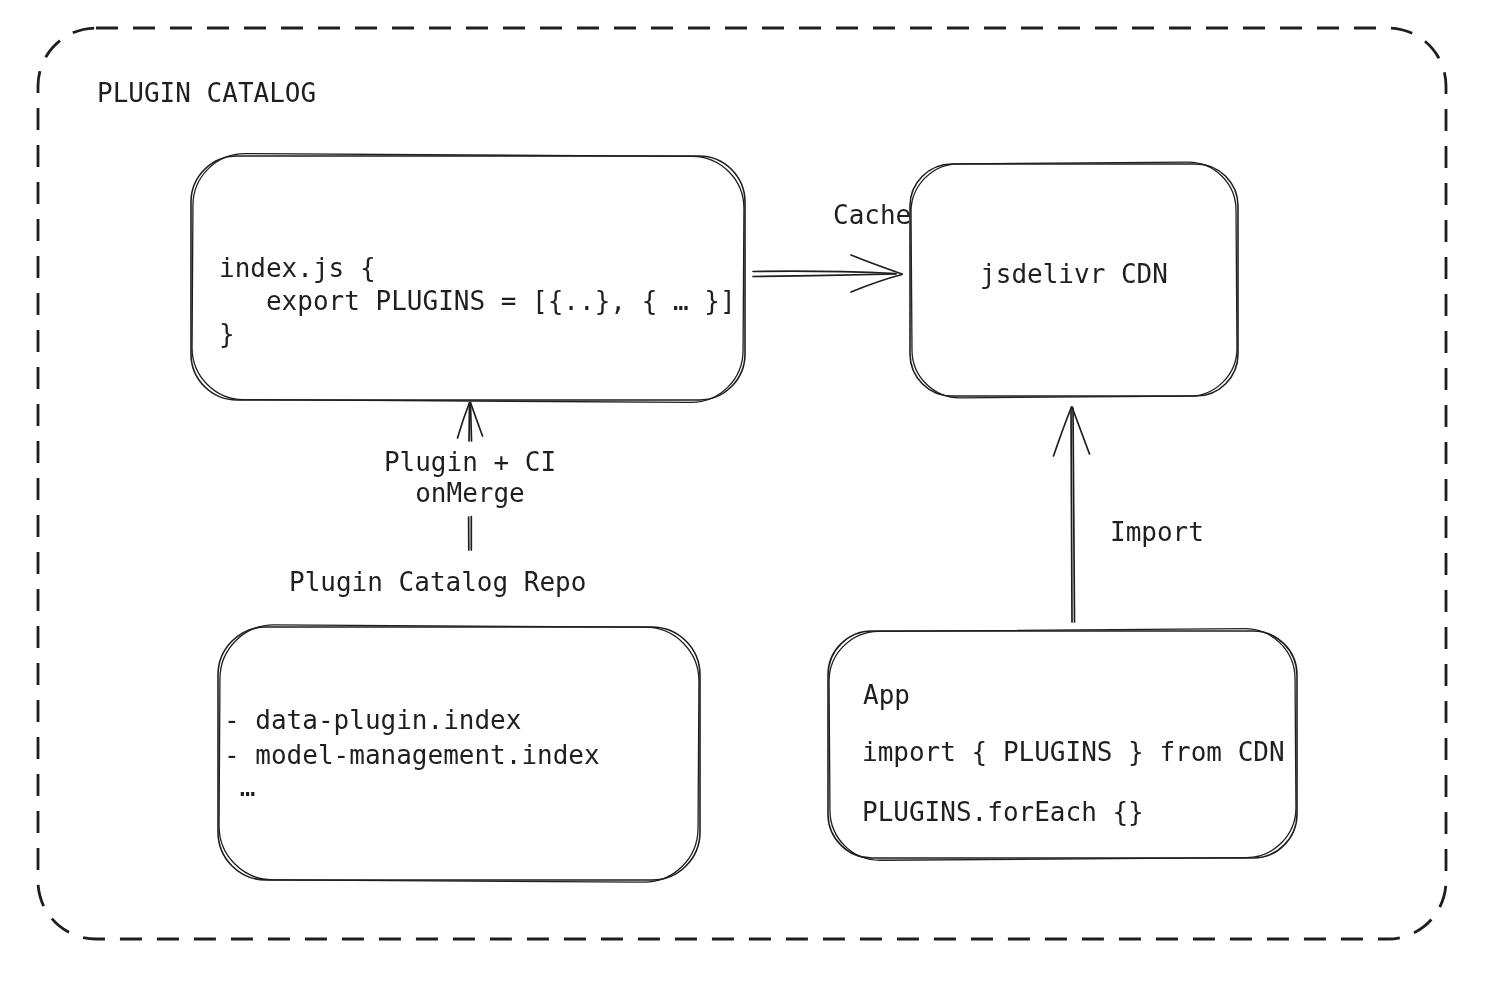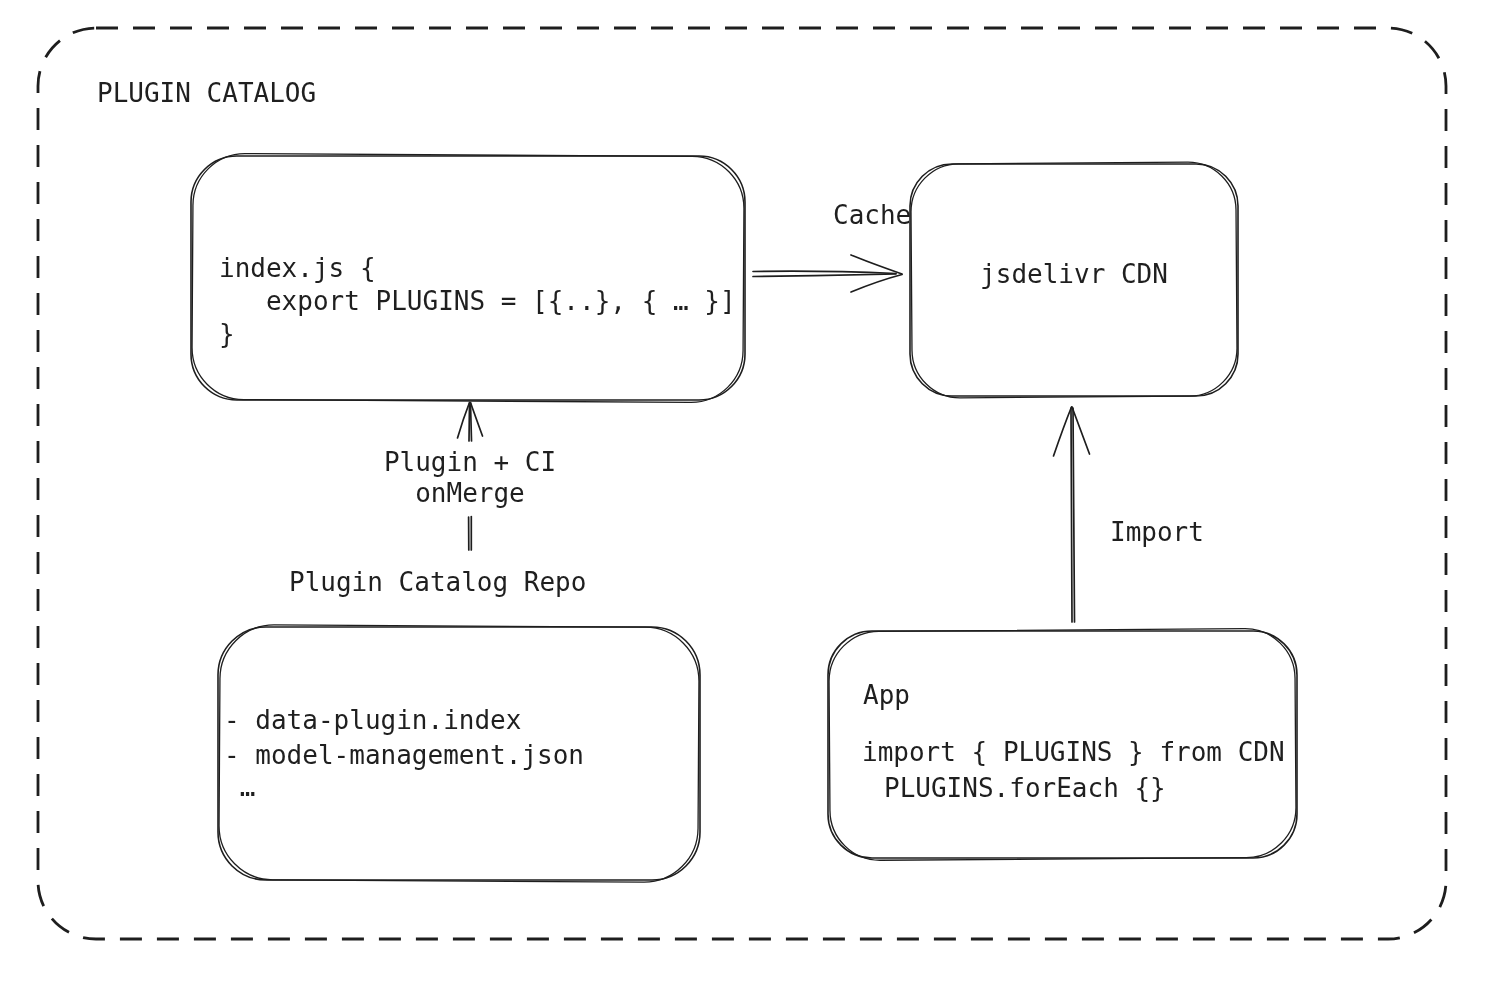--- a/index.html
+++ b/index.html
@@ -93,22 +93,22 @@
 
   <div class="t center" style="left:910px; top:258px; width:328px;">jsdelivr CDN</div>
 
   <div class="t" style="left:788px; top:199px;margin-left:45px;">Cache</div>
 
   <div class="t center" style="left:330px; top:446px; width:280px;">Plugin + CI</div>
   <div class="t" style="left:289px; top:566px;">Plugin Catalog Repo</div>
 
   <div class="t center" style="left:330px; top:477px; width:280px;">onMerge</div>
   <div class="t" style="left:224px; top:704px;">- data-plugin.index</div>
-  <div class="t" style="left:224px; top:739px;">- model-management.json</div>
+  <div class="t" style="left:224px; top:739px;">- model-management.index</div>
   <div class="t" style="left:224px; top:771px;"> …</div>
 
   <div class="t" style="left:1110px; top:516px;">Import</div>
 
   <div class="t" style="left:863px; top:679px;">App</div>
   <div class="t" style="left:862px; top:736px;">import { PLUGINS } from CDN</div>
-  <div class="t" style="left:862px; top:772px;margin-left:22px;">PLUGINS.forEach {}</div>
+  <div class="t" style="left:862px; top:796px;">PLUGINS.forEach {}</div>
 
 </div>
 
 </body></html>

